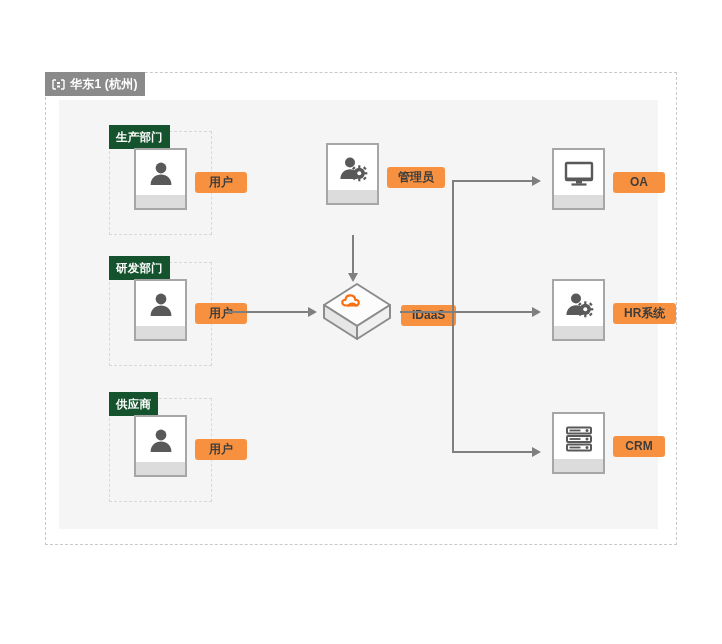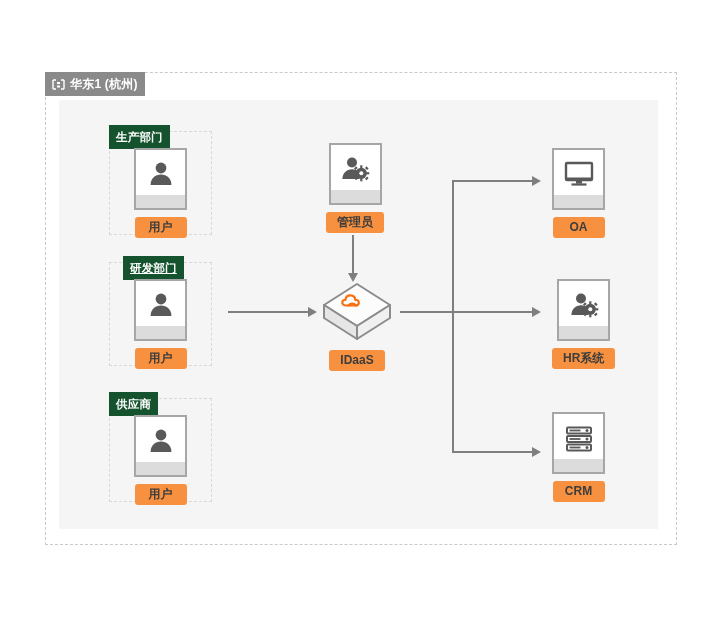--- a/index.html
+++ b/index.html
@@ -25,21 +25,21 @@
   .chip.panel-chip{left:59px;top:100px;background:#595959;}
   .chip.group-chip{background:#14532d;height:18px;font-size:11.5px;}
 
   .chip-ico{display:inline-block;line-height:0;}
 
   
   .group{position:absolute;border:1px dashed #d8d8d8;box-sizing:border-box;
          background:transparent;}
 
   
-  .node{position:absolute;display:flex;flex-direction:column;align-items:center;}
+  .node{position:absolute;display:flex;flex-direction:row;align-items:center;gap:8px;}
   .card{width:53px;height:62px;background:#ffffff;border:2px solid #a6a6a6;
         box-sizing:border-box;position:relative;overflow:hidden;
         display:flex;align-items:center;justify-content:center;}
   .card .base{position:absolute;left:0;right:0;bottom:0;height:13px;
               background:#dcdcdc;}
   .card svg{position:relative;z-index:2;margin-bottom:11px;}
 
   
   .pill{margin-top:7px;min-width:52px;height:21px;line-height:21px;
         padding:0 11px;box-sizing:border-box;border-radius:3px;
@@ -90,21 +90,21 @@
       <div class="base"></div>
       <svg width="28" height="28" viewBox="0 0 28 28">
         <circle cx="14" cy="8" r="5.4" fill="#595959"></circle>
         <path d="M3.6 25 C3.6 18.6 8.3 14.6 14 14.6 C19.7 14.6 24.4 18.6 24.4 25 Z" fill="#595959"></path>
       </svg>
     </div>
     <div class="pill">用户</div>
   </div>
 
   <div class="group" style="left:109px;top:262px;width:103px;height:104px;"></div>
-  <div class="chip group-chip" style="left:123px;top:256px;text-decoration:underline;">
+  <div class="chip group-chip" style="left:109px;top:256px;">
     <span>研发部门</span>
   </div>
   <div class="node" style="left:134px;top:279px;">
     <div class="card">
       <div class="base"></div>
       <svg width="28" height="28" viewBox="0 0 28 28">
         <circle cx="14" cy="8" r="5.4" fill="#595959"></circle>
         <path d="M3.6 25 C3.6 18.6 8.3 14.6 14 14.6 C19.7 14.6 24.4 18.6 24.4 25 Z" fill="#595959"></path>
       </svg>
     </div>

